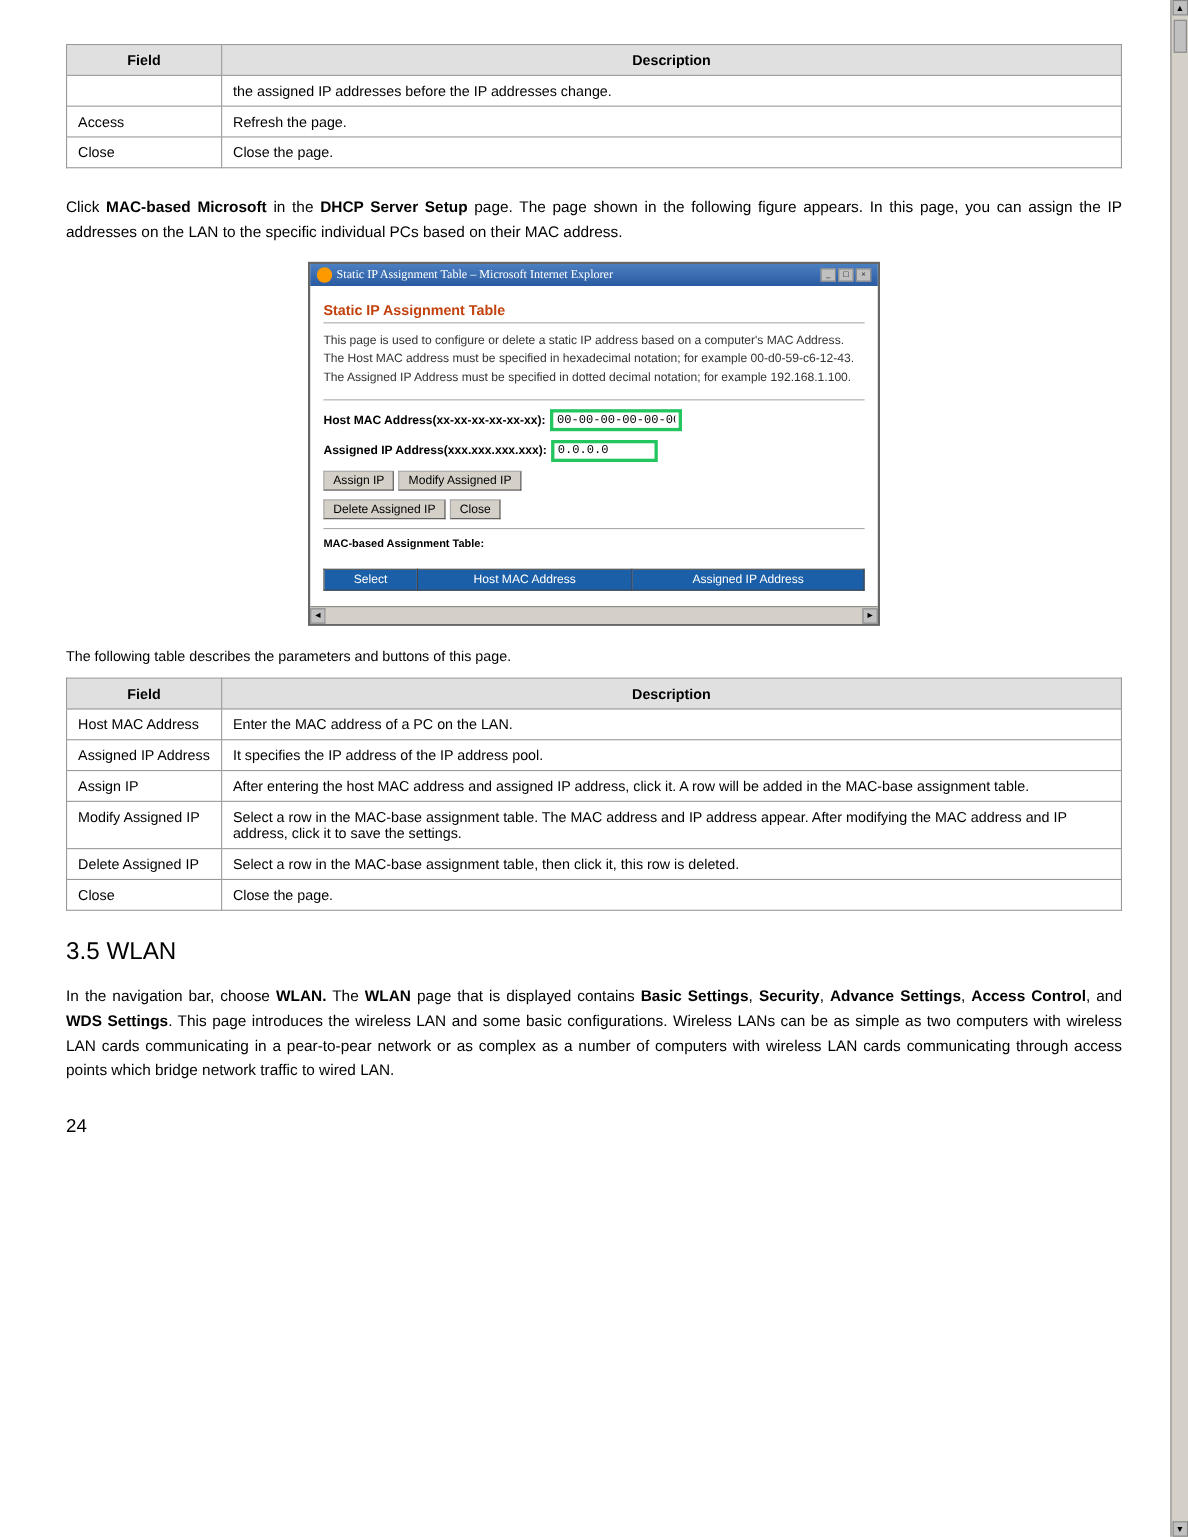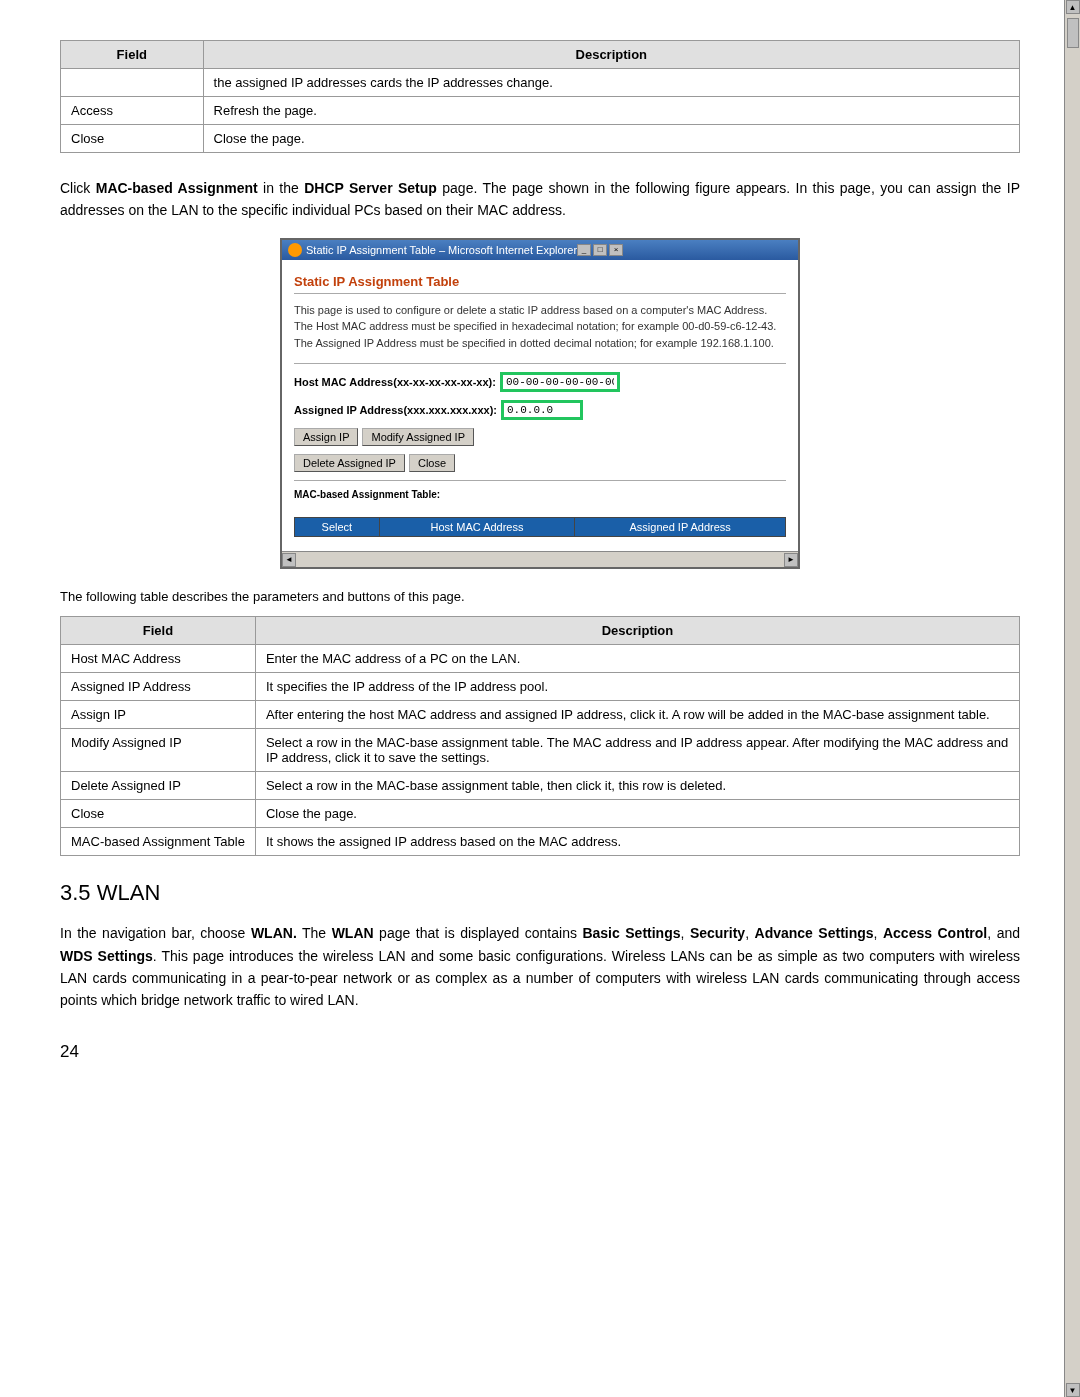--- a/index.html
+++ b/index.html
@@ -45,23 +45,23 @@
       width: 520px;
       margin: 0 auto 20px auto;
       background: #fff;
       font-size: 11px;
     }
     .ie-titlebar {
       background: linear-gradient(to bottom, #4a7fc1, #2a5aa0);
       color: #fff;
       padding: 3px 6px;
       font-size: 11px;
-      font-family: Liberation Sans, sans-serif;
-      display: flex;
-      justify-content: flex-start;
+      font-family: Liberation Serif, serif;
+      display: flex;
+      justify-content: space-between;
       align-items: center;
     }
     .ie-titlebar-left {
       display: flex;
       align-items: center;
       gap: 4px;
     }
     .ie-titlebar-icon {
       width: 14px;
       height: 14px;
@@ -252,35 +252,35 @@
 <body>
 
 <table class="ref-table">
   <tbody>
       <tr>
     <th>Field</th>
     <th>Description</th>
   </tr>
   <tr>
     <td></td>
-    <td>the assigned IP addresses cards the IP addresses change.</td>
+    <td>the assigned IP addresses before the IP addresses change.</td>
   </tr>
   <tr>
     <td>Access</td>
     <td>Refresh the page.</td>
   </tr>
   <tr>
     <td>Close</td>
     <td>Close the page.</td>
   </tr>
 </tbody>
   </table>
 
 <p class="body-text">
-  Click <strong>MAC-based Assignment</strong> in the <strong>DHCP Server Setup</strong> page. The page shown in the following figure appears. In this page, you can assign the IP addresses on the LAN to the specific individual PCs based on their MAC address.
+  Click <strong>MAC-based Microsoft</strong> in the <strong>DHCP Server Setup</strong> page. The page shown in the following figure appears. In this page, you can assign the IP addresses on the LAN to the specific individual PCs based on their MAC address.
 </p>
 
 <div class="ie-window">
 
   <div class="ie-titlebar">
     <div class="ie-titlebar-left">
       <div class="ie-titlebar-icon"></div>
       <span>Static IP Assignment Table – Microsoft Internet Explorer</span>
     </div>
     <div class="ie-controls">
@@ -299,21 +299,21 @@
 
       <hr class="separator-ie">
 
       <div class="form-row-ie">
         <span class="form-label-ie">Host MAC Address(xx-xx-xx-xx-xx-xx):</span>
         <input class="form-input-ie" type="text" style="width: 120px;" value="00-00-00-00-00-00">
       </div>
 
       <div class="form-row-ie">
         <span class="form-label-ie">Assigned IP Address(xxx.xxx.xxx.xxx):</span>
-        <input class="form-input-ie" type="text" style="width: 82px;" value="0.0.0.0">
+        <input class="form-input-ie" type="text" style="width: 97px;" value="0.0.0.0">
       </div>
 
       <div class="btn-row-ie">
         <button class="ie-btn">Assign IP</button>
         <button class="ie-btn">Modify Assigned IP</button>
       </div>
 
       <div class="btn-row-ie">
         <button class="ie-btn">Delete Assigned IP</button>
         <button class="ie-btn">Close</button>
@@ -372,24 +372,20 @@
     <td>Select a row in the MAC-base assignment table. The MAC address and IP address appear. After modifying the MAC address and IP address, click it to save the settings.</td>
   </tr>
   <tr>
     <td>Delete Assigned IP</td>
     <td>Select a row in the MAC-base assignment table, then click it, this row is deleted.</td>
   </tr>
   <tr>
     <td>Close</td>
     <td>Close the page.</td>
   </tr>
-  <tr>
-    <td>MAC-based Assignment Table</td>
-    <td>It shows the assigned IP address based on the MAC address.</td>
-  </tr>
 </tbody>
   </table>
 
 <h2 class="section-heading">
   <span>3.5</span>
   <span>WLAN</span>
 </h2>
 
 <p class="body-text">
   In the navigation bar, choose <strong>WLAN.</strong> The <strong>WLAN</strong> page that is displayed contains <strong>Basic Settings</strong>, <strong>Security</strong>, <strong>Advance Settings</strong>, <strong>Access Control</strong>, and <strong>WDS Settings</strong>. This page introduces the wireless LAN and some basic configurations. Wireless LANs can be as simple as two computers with wireless LAN cards communicating in a pear-to-pear network or as complex as a number of computers with wireless LAN cards communicating through access points which bridge network traffic to wired LAN.

